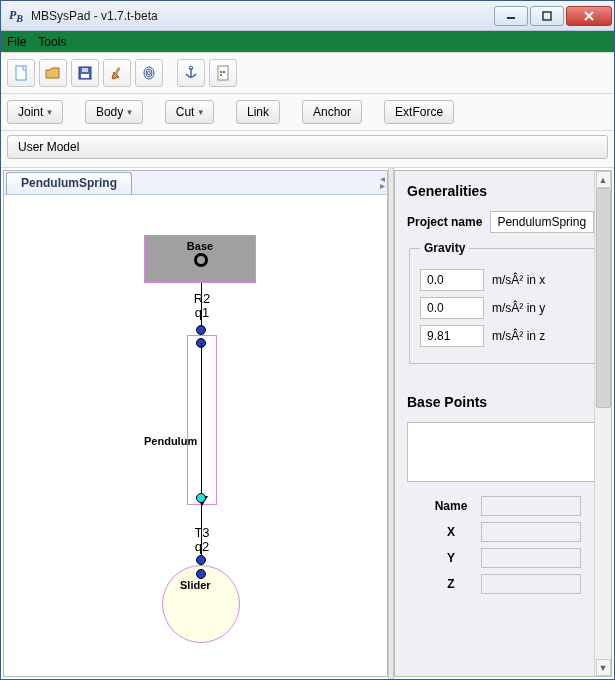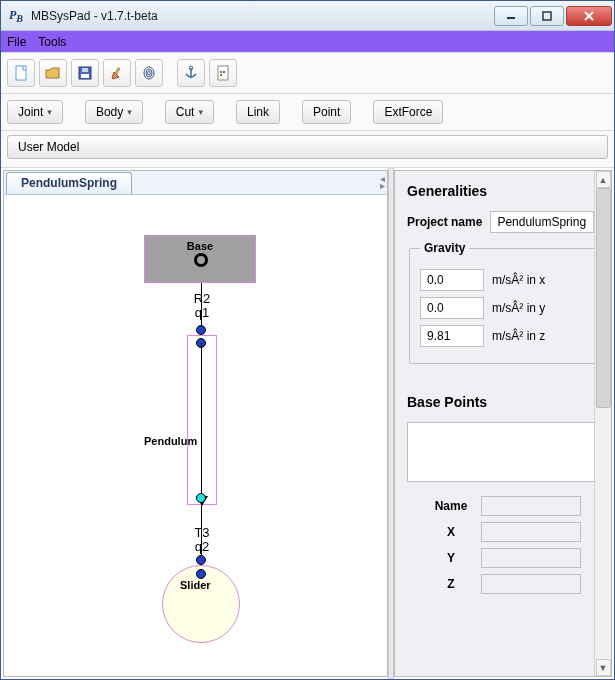--- a/index.html
+++ b/index.html
@@ -38,21 +38,21 @@
   .winbtns { display:flex; gap:0; }
   .winbtn {
     width:34px; height:20px; border:1px solid #8aa; border-radius:3px;
     margin-left:2px; display:flex; align-items:center; justify-content:center;
     background: linear-gradient(#f4faff,#d6e6f2);
   }
   .winbtn.close { background: linear-gradient(#e88,#c43b2e); border-color:#a83a2e; color:#fff; width:46px; }
   .winbtn svg { display:block; }
 
   .menubar {
-    height:22px; background:#8b5cf6; display:flex; align-items:center;
+    height:22px; background:#15803d; display:flex; align-items:center;
     padding:0 6px; gap:12px; border-bottom:1px solid #d8d8d8;
     font-size:12px;
   }
   .menubar span { cursor:default; }
 
   .toolbar {
     padding:6px; background:#fafafa; border-bottom:1px solid #d8d8d8;
     display:flex; gap:4px;
   }
   .toolbar .tbtn {
@@ -270,21 +270,21 @@
         <span class="caret">▾</span>
       </div>
     <div class="bbtn">
         <span>Cut</span>
         <span class="caret">▾</span>
       </div>
     <div class="bbtn">
         <span>Link</span>
       </div>
     <div class="bbtn">
-        <span>Point</span>
+        <span>Anchor</span>
       </div>
     <div class="bbtn">
         <span>ExtForce</span>
       </div>
   </div>
 
   <div class="buttonbar2">
     <div class="bbtn">
         <span>User Model</span>
       </div>

